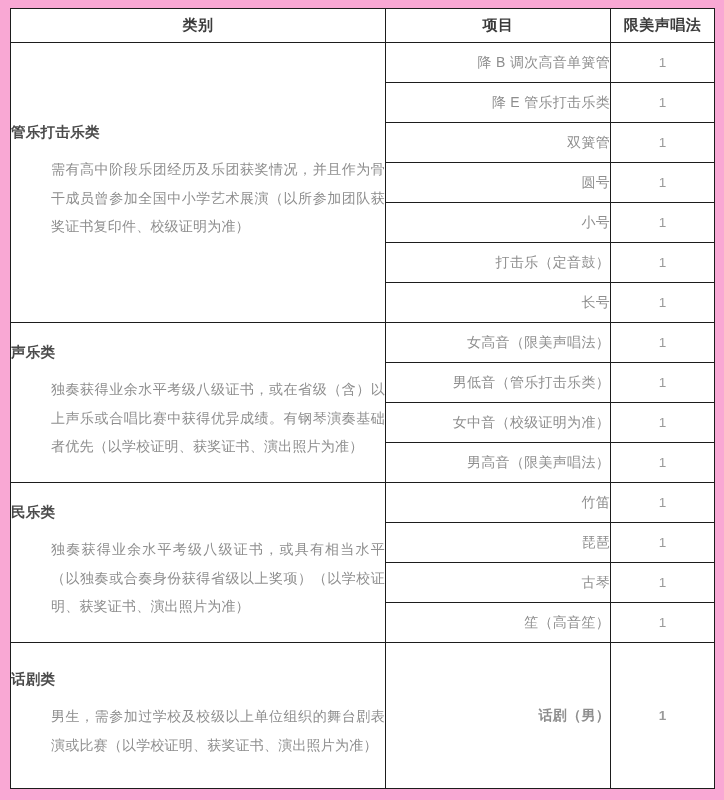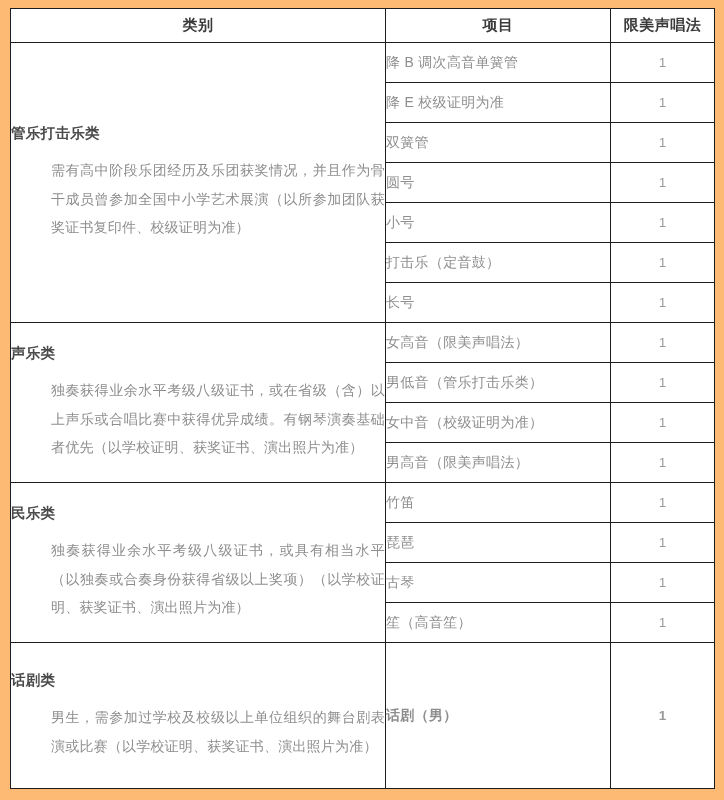--- a/index.html
+++ b/index.html
@@ -5,21 +5,21 @@
   * { box-sizing: border-box; }
   html, body {
     margin: 0; padding: 0;
     width: 724px; height: 800px;
     background: #ffffff;
     font-family: "Liberation Sans", "DejaVu Sans", sans-serif;
   }
   #sheet {
     position: relative;
     width: 724px; height: 800px;
-    background: #fdba74;
+    background: #f9a8d4;
     overflow: hidden;
   }
   table.spec {
     position: absolute;
     left: 10px;
     top: 8px;
     width: 704px;
     border-collapse: collapse;
     table-layout: fixed;
     background: #fff;
@@ -39,20 +39,21 @@
     text-align: center;
     font-weight: bold;
     font-size: 15px;
     color: #3b3b3b;
     letter-spacing: 0.5px;
   }
 
   td.category-cell {
     vertical-align: top;
     padding: 13px 16px 14px 14px;
+    font-family: Liberation Mono, monospace;
   }
   .cat-title {
     font-weight: bold;
     font-size: 14.5px;
     color: #4b4b4b;
     line-height: 1.5;
     margin-bottom: 11px;
     letter-spacing: 0.3px;
   }
   .cat-desc {
@@ -64,21 +65,21 @@
     text-justify: inter-character;
     margin-left: 40px;
   }
 
   td.item-cell {
     height: 40px;
     padding: 0 0 0 14px;
     font-size: 14px;
     color: #8e8e8e;
     letter-spacing: 0.3px;
-    text-align: left;
+    text-align: right;
   }
   td.count-cell {
     height: 40px;
     text-align: center;
     font-size: 13.5px;
     color: #9a9a9a;
   }
   td.tall-item { height: 146px; font-weight: bold; }
 </style>
 </head>
@@ -105,21 +106,21 @@
 
       <tr>
         <td class="category-cell" rowspan="7">
           <div class="cat-title">管乐打击乐类</div>
           <div class="cat-desc">需有高中阶段乐团经历及乐团获奖情况，并且作为骨干成员曾参加全国中小学艺术展演（以所参加团队获奖证书复印件、校级证明为准）</div>
         </td>
         <td class="item-cell">降 B 调次高音单簧管</td>
         <td class="count-cell">1</td>
       </tr>
       <tr>
-        <td class="item-cell">降 E 校级证明为准</td>
+        <td class="item-cell">降 E 管乐打击乐类</td>
         <td class="count-cell">1</td>
       </tr>
       <tr>
         <td class="item-cell">双簧管</td>
         <td class="count-cell">1</td>
       </tr>
       <tr>
         <td class="item-cell">圆号</td>
         <td class="count-cell">1</td>
       </tr>

